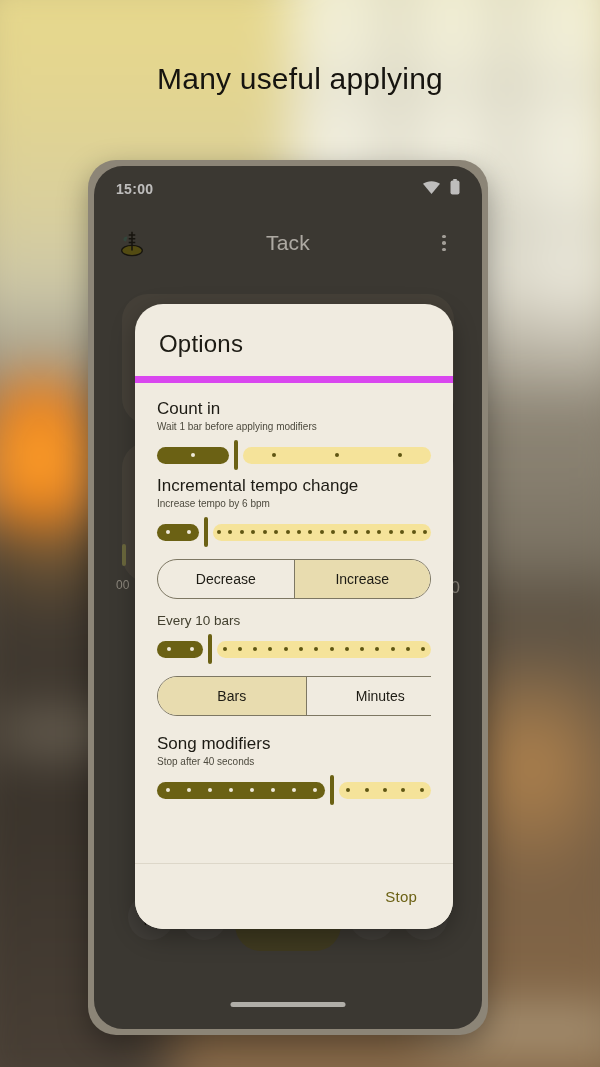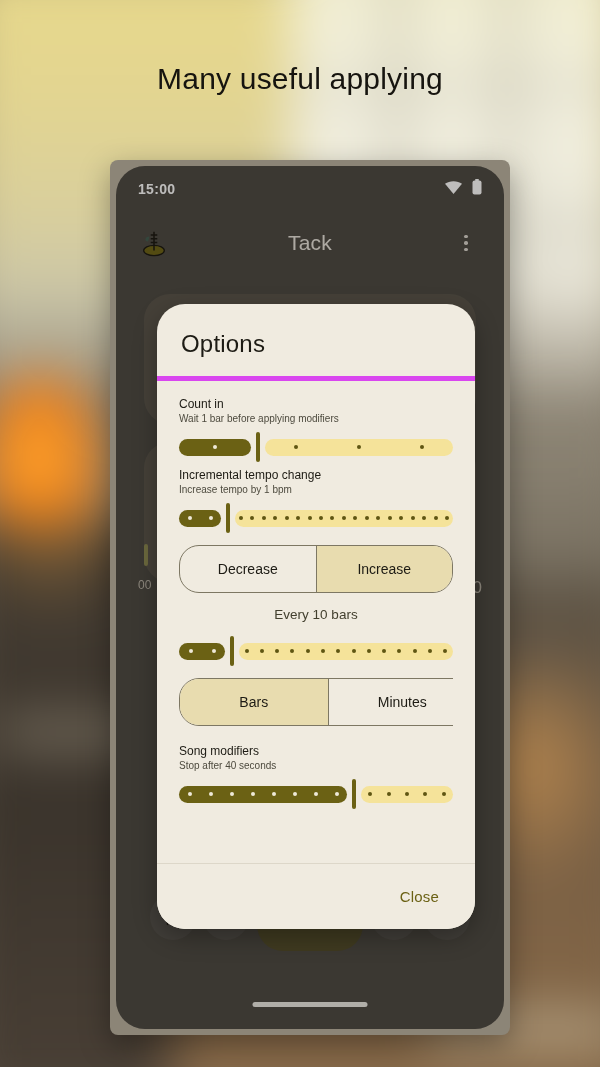--- a/index.html
+++ b/index.html
@@ -77,23 +77,23 @@
     text-align: center;
     font-size: 30px;
     font-weight: 400;
     color: #16140f;
     letter-spacing: .2px;
     font-family: "Liberation Sans", sans-serif;
   }
 
   
   .phone {
-    position: absolute; left: 110px; top: 160px;
+    position: absolute; left: 88px; top: 160px;
     width: 400px; height: 875px;
-    border-radius: 8px;
+    border-radius: 28px;
     background: #8c8577;
     padding: 6px;
     box-shadow: 0 10px 30px rgba(0,0,0,.35);
   }
   .screen {
     position: relative;
     width: 100%; height: 100%;
     border-radius: 29px;
     background: #4a4741;
     overflow: hidden;
@@ -187,65 +187,65 @@
     position:absolute; left:41px; top:138px;
     width:318px; height:625px;
     background:#f0ebe0;
     border-radius:28px;
     display:flex; flex-direction:column;
     overflow:hidden;
     box-shadow: 0 8px 24px rgba(0,0,0,.3);
   }
   .dlg-header {
     padding: 26px 24px 18px 24px;
-    border-bottom: 5px solid #d946ef;
+    border-bottom: 7px solid #d946ef;
   }
   .dlg-title { font-size:24px; color:#1d1b14; font-weight:400; letter-spacing:.2px; }
   .dlg-body {
     flex:1; overflow:hidden; position:relative;
     padding: 16px 22px 0 22px;
   }
   .dlg-footer {
     height:66px; display:flex; align-items:center; justify-content:flex-end;
     padding: 0 26px;
     border-top: 1px solid #ddd7c9;
     background:#f0ebe0;
   }
   .close-btn {
     font-size:15px; color:#6b6114; letter-spacing:.2px;
     padding:8px 10px; border-radius:18px; background:transparent; border:none;
     font-family:"Liberation Sans", sans-serif; cursor:pointer;
   }
 
   
   .opt { margin-bottom: 4px; }
-  .opt-title { font-size:12px; color:#1d1b14; margin-bottom:2px; }
+  .opt-title { font-size:17px; color:#1d1b14; margin-bottom:2px; }
   .opt-sub { font-size:10px; color:#4d4a3e; margin-bottom:6px; }
-  .opt-label { font-size:13.5px; color:#43402f; margin-bottom:12px;text-align:center; }
+  .opt-label { font-size:13.5px; color:#43402f; margin-bottom:4px; }
 
   
   .slider { position:relative; height:34px; display:flex; align-items:center; }
   .trk {
     height:17px; border-radius:9px; display:flex; align-items:center;
     overflow:hidden;
   }
   .trk-fill { background:#6b6114; }
   .trk-rest { background:#f5e39a; }
   .trk-dots { display:flex; align-items:center; justify-content:space-around; width:100%; height:100%; }
   .tdot { width:4px; height:4px; border-radius:50%; flex:none; }
   .tdot-on { background:#efe9d8; }
   .tdot-off { background:#5f5612; }
   .handle {
     width:4px; height:30px; border-radius:3px; background:#6b6114;
     margin: 0 5px; flex:none;
   }
 
   
   .seg {
-    display:flex; height:48px; margin: 10px 0 14px 0;
+    display:flex; height:40px; margin: 10px 0 14px 0;
     border:1px solid #7d7763; border-radius:20px; overflow:hidden;justify-content:center;
   }
   .seg-btn {
     flex:1; display:flex; align-items:center; justify-content:center;
     font-size:14px; color:#1d1b14; background:transparent;
     border-right:1px solid #7d7763;
     font-family:"Liberation Sans", sans-serif;
     white-space:nowrap; padding:0 12px;
   }
   .seg-btn:last-child { border-right:none; }
@@ -390,21 +390,21 @@
                   <span class="tdot tdot-off"></span>
                   <span class="tdot tdot-off"></span>
                   <span class="tdot tdot-off"></span>
                 </div>
             </div>
           </div>
         </div>
 
         <div class="opt">
           <div class="opt-title">Incremental tempo change</div>
-          <div class="opt-sub">Increase tempo by 1 bpm</div>
+          <div class="opt-sub">Increase tempo by 6 bpm</div>
           <div class="slider">
             <div class="trk trk-fill" style="width:42px">
               <div class="trk-dots">
                   <span class="tdot tdot-on"></span>
                   <span class="tdot tdot-on"></span>
                 </div>
             </div>
             <div class="handle"></div>
             <div class="trk trk-rest" style="flex:1">
               <div class="trk-dots">
@@ -496,18 +496,18 @@
                 <span class="tdot tdot-off"></span>
                   <span class="tdot tdot-off"></span>
               </div>
             </div>
           </div>
         </div>
 
       </div>
 
       <div class="dlg-footer">
-        <button class="close-btn">Close</button>
+        <button class="close-btn">Stop</button>
       </div>
     </div>
 
   </div>
 </div>
 
 </body></html>

